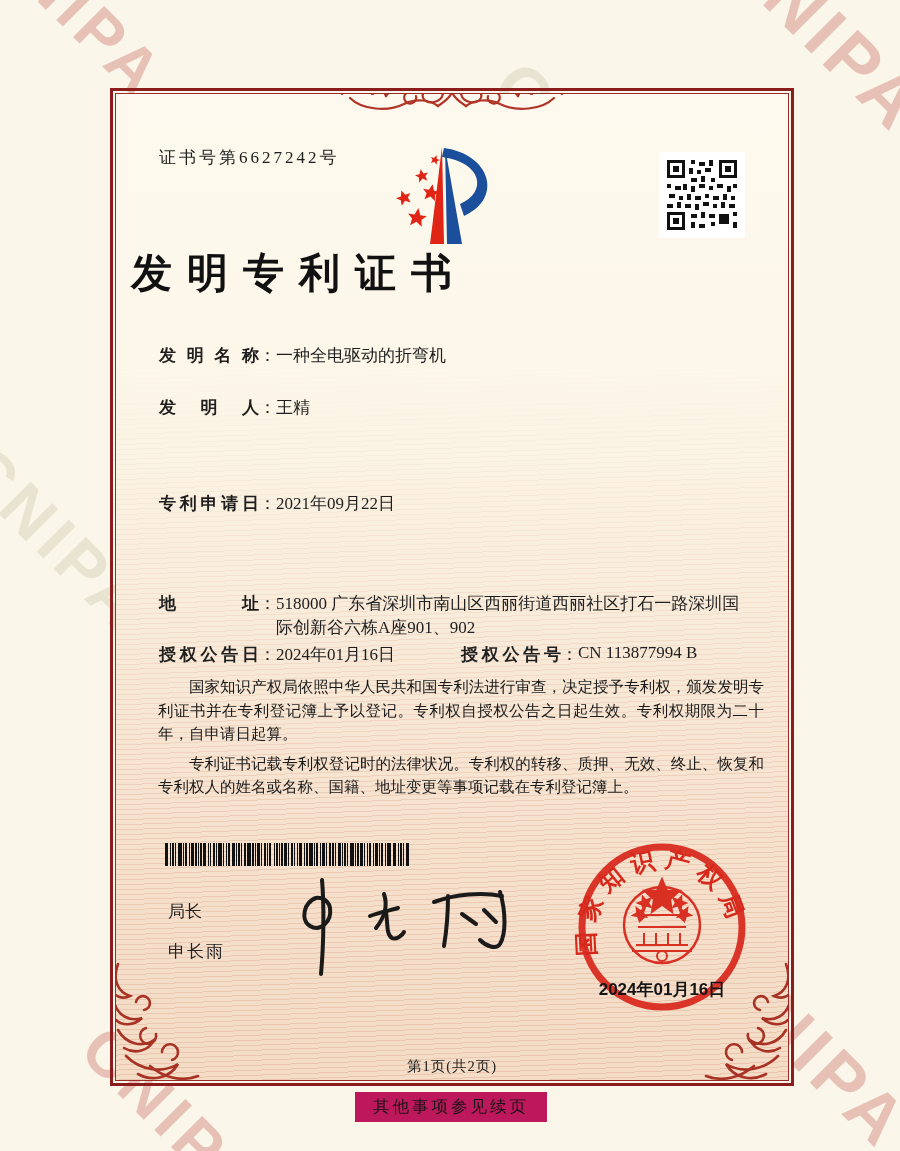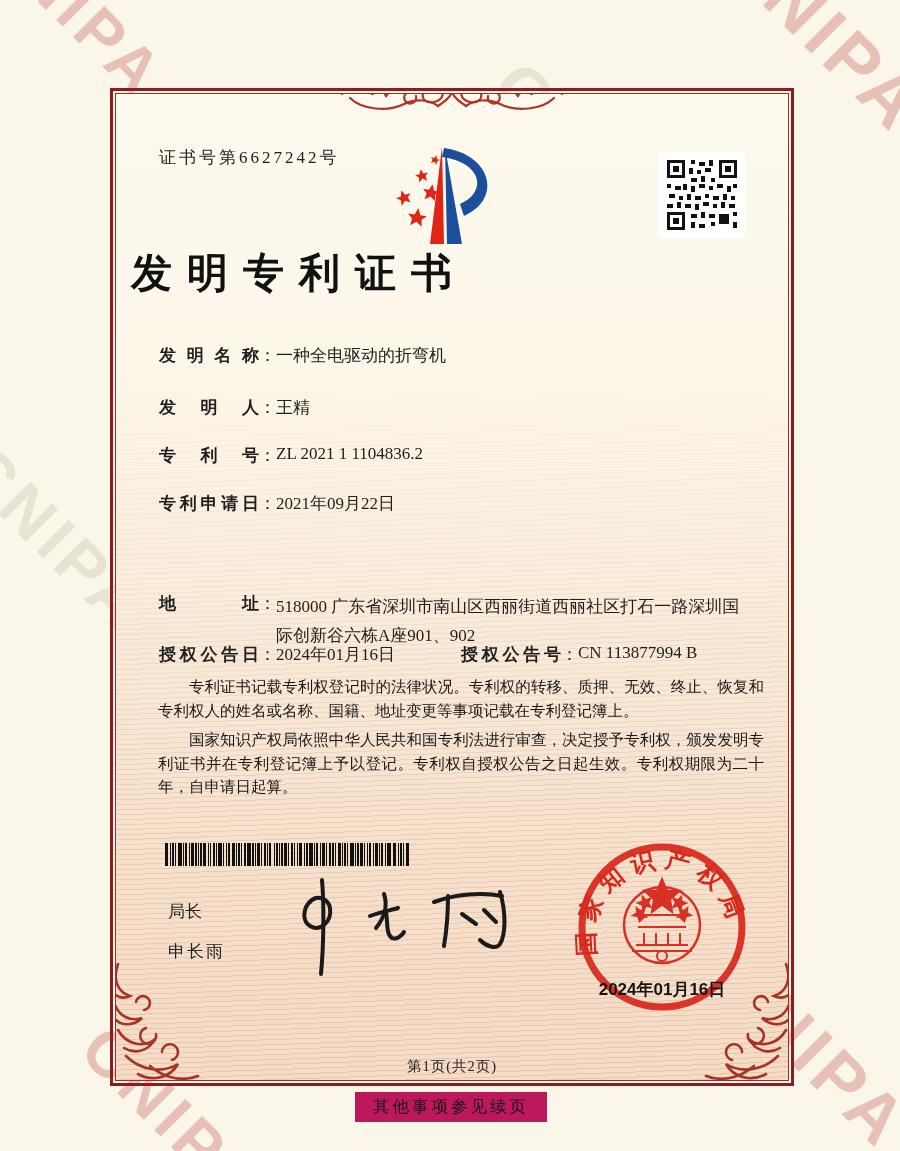--- a/index.html
+++ b/index.html
@@ -60,21 +60,21 @@
   }
 
   
   .row { position:absolute; left:43px; font-size:17px; }
   .flabel {
     display:inline-block; width:100px; vertical-align:top;
     text-align:justify; text-align-last:justify; color:#1e1e1e;font-weight:bold;
   }
   .colon { display:inline-block; vertical-align:top; }
   .fvalue { display:inline-block; vertical-align:top; color:#1e1e1e; }
-  .fvalue.wrap { width:480px; line-height:29px; }
+  .fvalue.wrap { width:480px; line-height:24px; }
   .grant2 { position:absolute; left:302px; top:0; white-space:nowrap; }
   .grant2 .flabel { width:100px; }
 
   
   .paras {
     position:absolute; left:42px; top:581px; width:606px;
     font-size:15.5px; line-height:23.5px; color:#191919;
     text-align:justify;
   }
   .paras p { text-indent:2em; margin-bottom:6px; }
@@ -184,39 +184,36 @@
     </svg>
 
     <div class="title">发明专利证书</div>
 
     <div class="row" style="top:250px;">
       <span class="flabel">发明名称</span><span class="colon">：</span><span class="fvalue">一种全电驱动的折弯机</span>
     </div>
     <div class="row" style="top:302px;">
       <span class="flabel">发明人</span><span class="colon">：</span><span class="fvalue">王精</span>
     </div>
-    <div class="row" style="top:350px;">
-      <span class="flabel">专利号</span><span class="colon">：</span><span class="fvalue">ZL 2021 1 1104836.2</span>
-    </div>
     <div class="row" style="top:398px;">
       <span class="flabel">专利申请日</span><span class="colon">：</span><span class="fvalue">2021年09月22日</span>
     </div>
     <div class="row" style="top:498px;">
       <span class="flabel">地址</span><span class="colon">：</span><span class="fvalue wrap">518000 广东省深圳市南山区西丽街道西丽社区打石一路深圳国际创新谷六栋A座901、902</span>
     </div>
     <div class="row" style="top:549px; right:30px;">
       <span class="flabel">授权公告日</span><span class="colon">：</span><span class="fvalue">2024年01月16日</span>
       <span class="grant2">
         <span class="flabel">授权公告号</span><span class="colon">：</span><span class="fvalue">CN 113877994 B</span>
       </span>
     </div>
 
     <div class="paras">
+      <p>国家知识产权局依照中华人民共和国专利法进行审查，决定授予专利权，颁发发明专利证书并在专利登记簿上予以登记。专利权自授权公告之日起生效。专利权期限为二十年，自申请日起算。</p>
       <p>专利证书记载专利权登记时的法律状况。专利权的转移、质押、无效、终止、恢复和专利权人的姓名或名称、国籍、地址变更等事项记载在专利登记簿上。</p>
-      <p>国家知识产权局依照中华人民共和国专利法进行审查，决定授予专利权，颁发发明专利证书并在专利登记簿上予以登记。专利权自授权公告之日起生效。专利权期限为二十年，自申请日起算。</p>
     </div>
 
     <svg class="barcode" width="244" height="23" viewBox="0 0 244 23">
       <path d="M0,11.5 H244" stroke="#111" stroke-width="23" stroke-dasharray="3 2 1 1 2 1 1 2 4 1 1 1 2 2 1 1 3 1 2 1 1 1 2 1 3 2 1 1 1 2 2 1 1 1 4 1 1 2 1 1 2 2 3 1 1 1 2 1 1 2 2 1 4 1 2 1 1 1 3 1 1 2 2 1 1 1 2 3 1 1 2 1 1 1 2 1 3 1 1 2 2 1 1 2 1 1 3 2 1 1 2 1 4 1 1 1 2 2 1 1 3 1 1 2 2 1 2 1 1 2 3 1 1 1 2 1 1 2 4 1 1 1 2 1 3 1 1 2 1 1 2 2 1 1 3 1 1 1 2 2 1 1 4 2"></path>
     </svg>
 
     <div class="signer-title">局长</div>
     <div class="signer-name">申长雨</div>
 
     <svg class="signature" width="280" height="110" viewBox="0 0 280 110">

